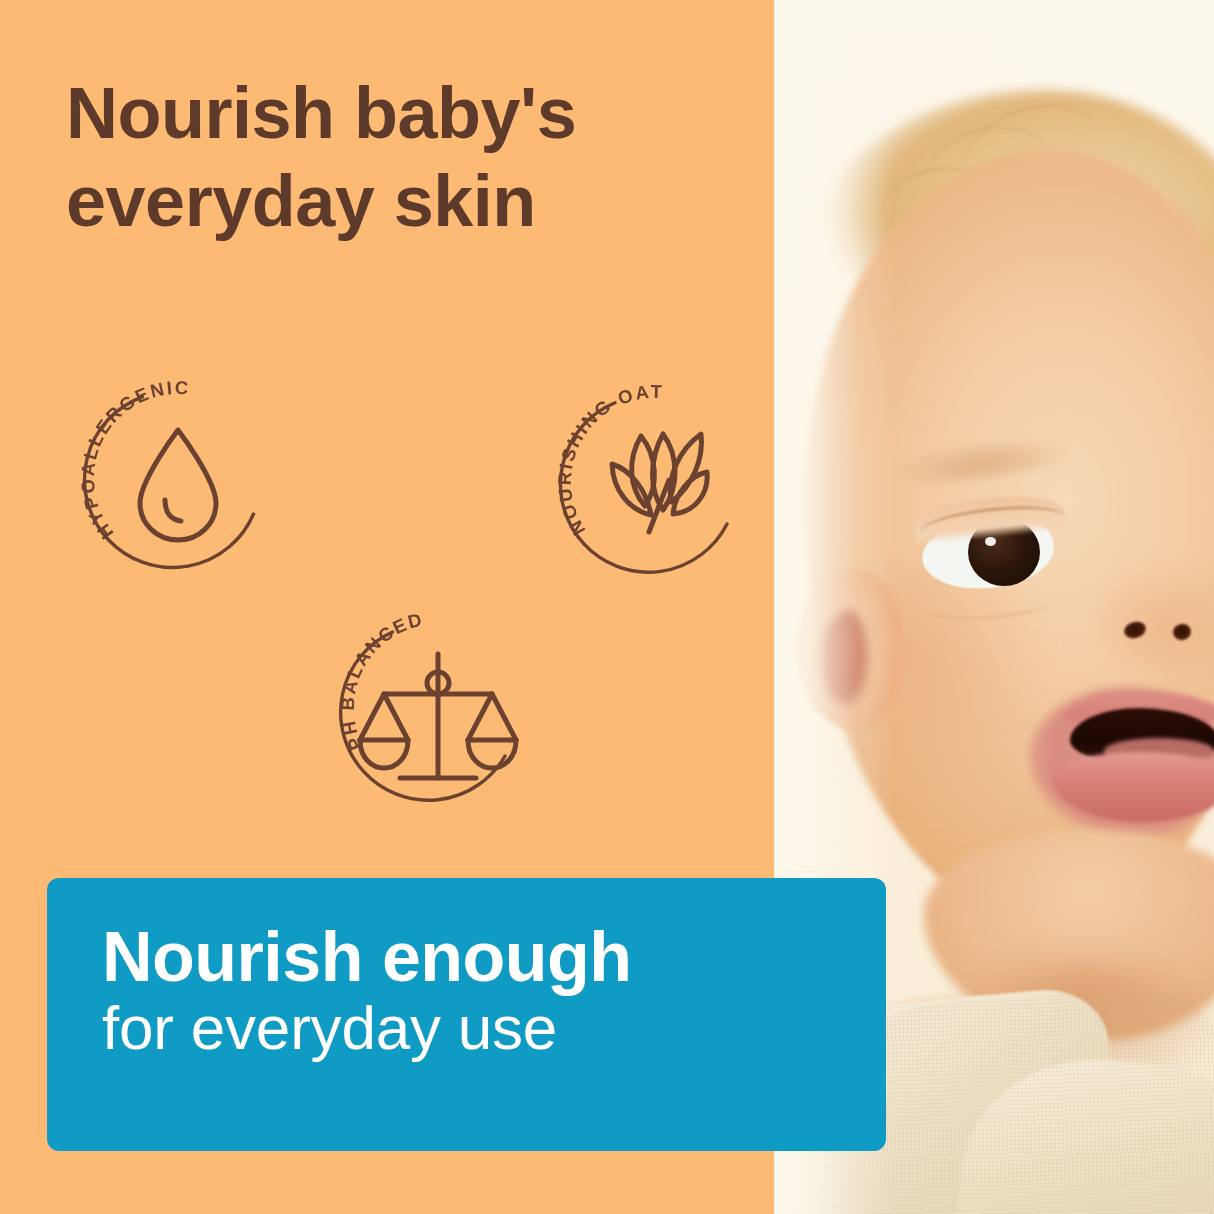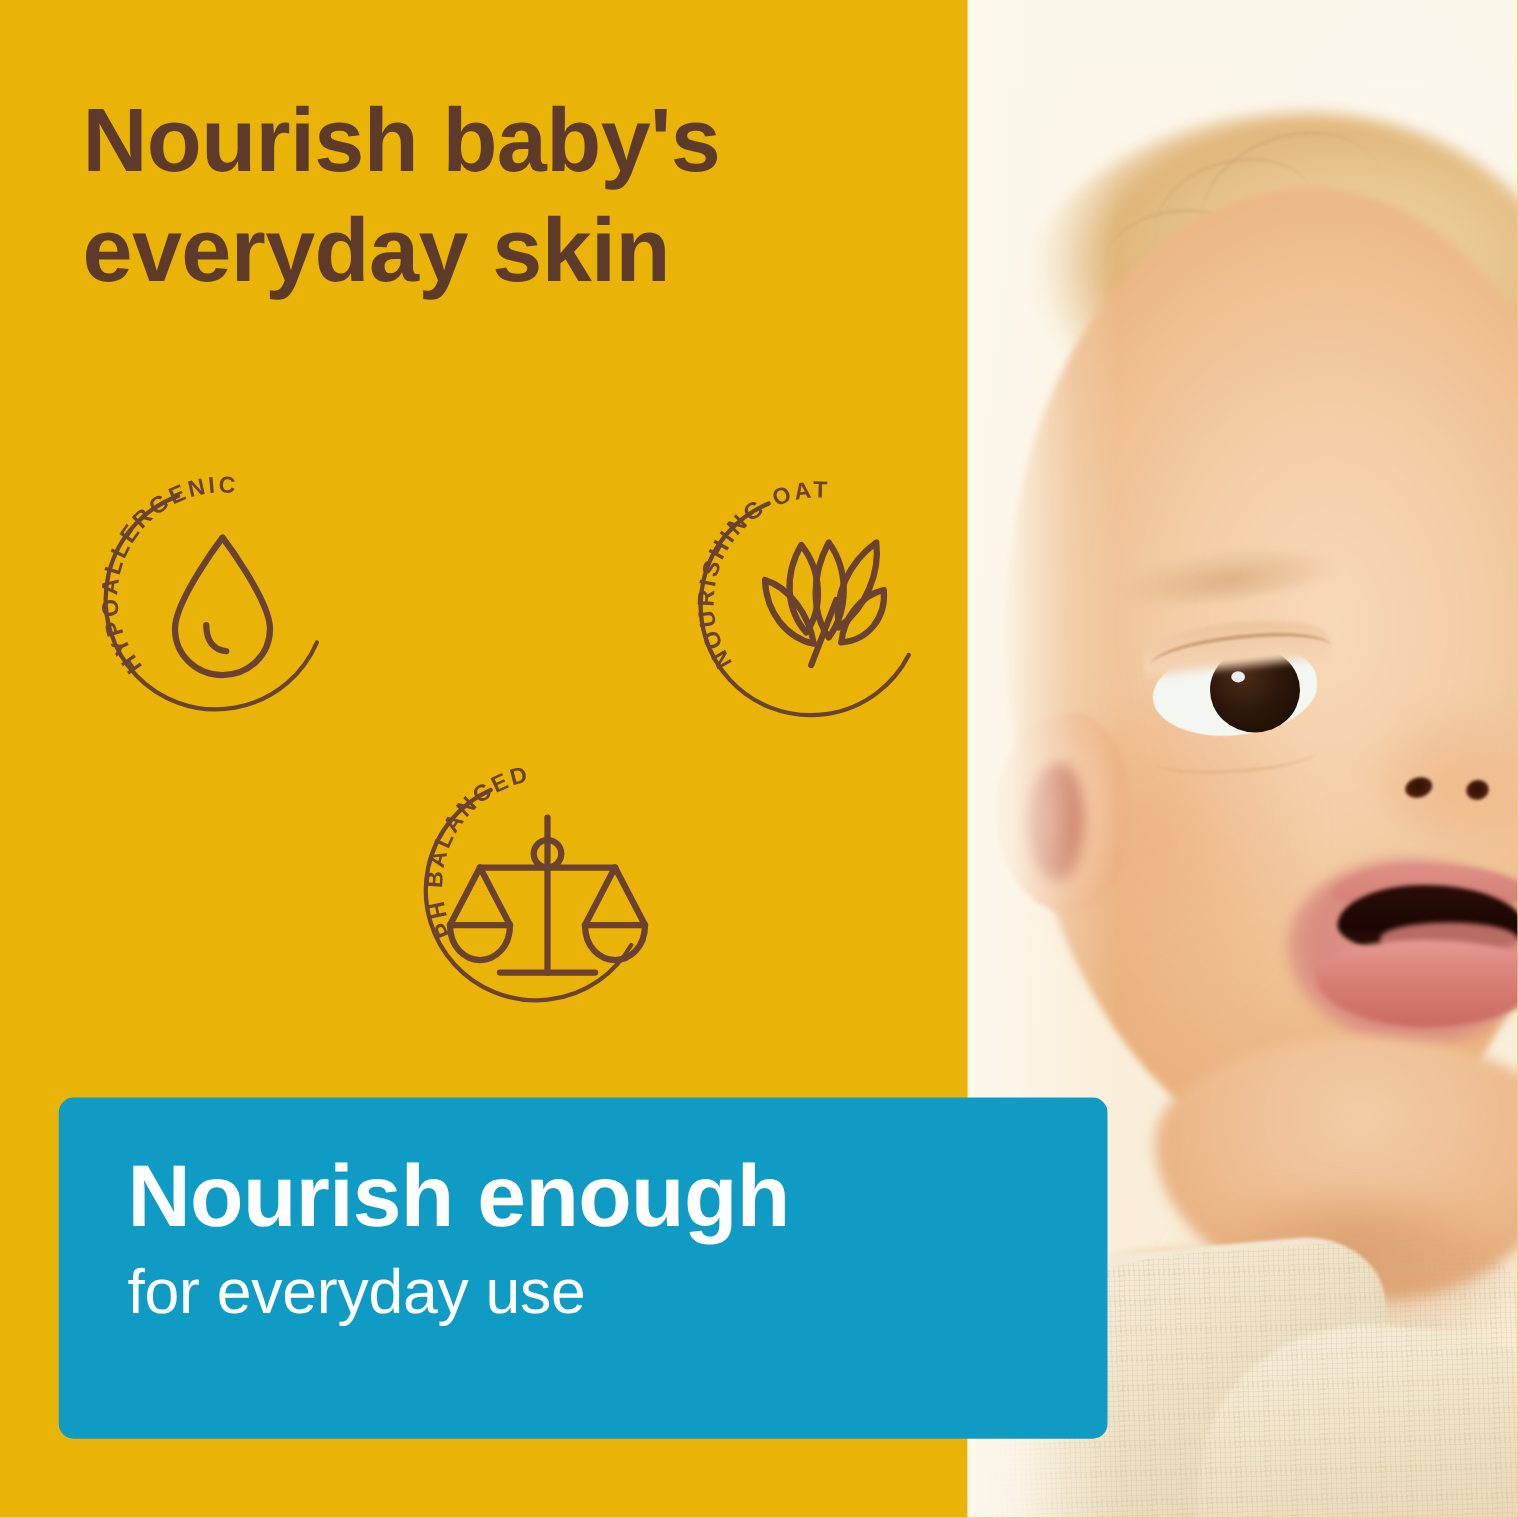--- a/index.html
+++ b/index.html
@@ -13,21 +13,21 @@
   body {
     font-family: "Liberation Sans", sans-serif;
     background: #FDF8EC;
     position: relative;
   }
 
   #canvas {
     position: relative;
     width: 1214px;
     height: 1214px;
-    background: #eab308;
+    background: #fdba74;
     overflow: hidden;
   }
 
   
   .photo {
     position: absolute;
     top: 0;
     right: 0;
     width: 440px;
     height: 1214px;
@@ -337,25 +337,24 @@
   }
   .banner-line1 {
     color: #FFFFFF;
     font-size: 70px;
     font-weight: bold;
     line-height: 1.02;
     letter-spacing: -0.5px;
   }
   .banner-line2 {
     color: #FFFFFF;
-    font-size: 50px;
+    font-size: 62px;
     font-weight: normal;
     line-height: 1.14;
     letter-spacing: -0.2px;
-    margin-top: 12px;
   }
 </style>
 </head>
 <body>
 
 <div id="canvas">
 
   <div class="photo">
     <div class="photo-bg"></div>
     <div class="hair"></div>

